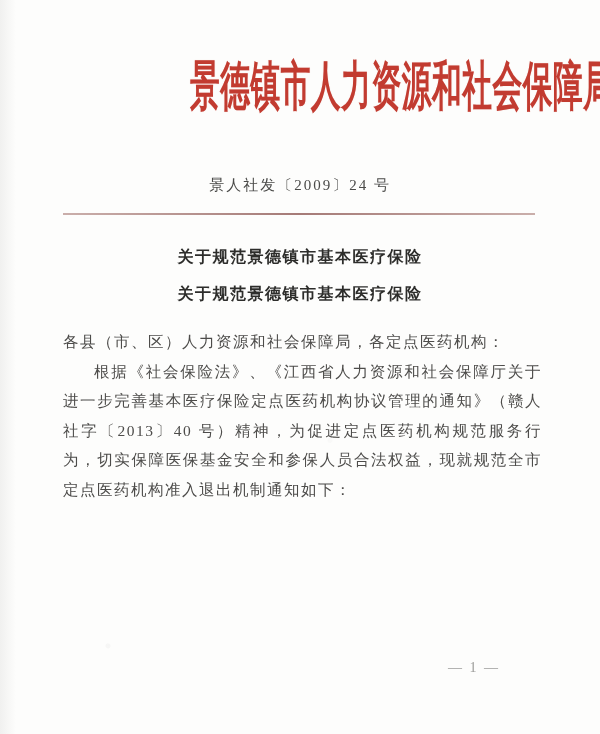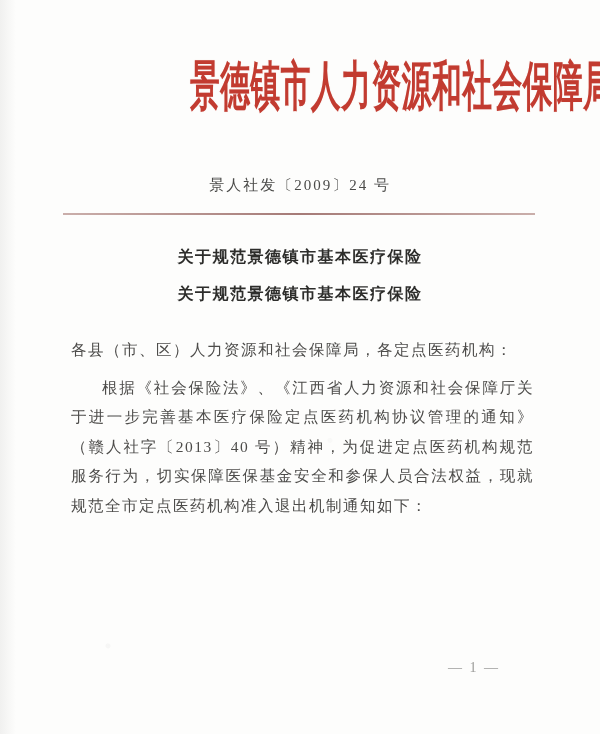--- a/index.html
+++ b/index.html
@@ -84,21 +84,21 @@
     top: 327px;
     left: 63px;
     right: 58px;
     color: #4d4c4a;
     font-size: 15.5px;
     letter-spacing: 1.5px;
     line-height: 29.5px;
     text-align: justify;
   }
   .body-text p {
-    margin: 8px;
+    margin: 0;
     text-indent: 2em;
   }
   .body-text p.salutation {
     text-indent: 0;
   }
   .page-number {
     position: absolute;
     top: 660px;
     right: 100px;
     color: #9b9b99;

